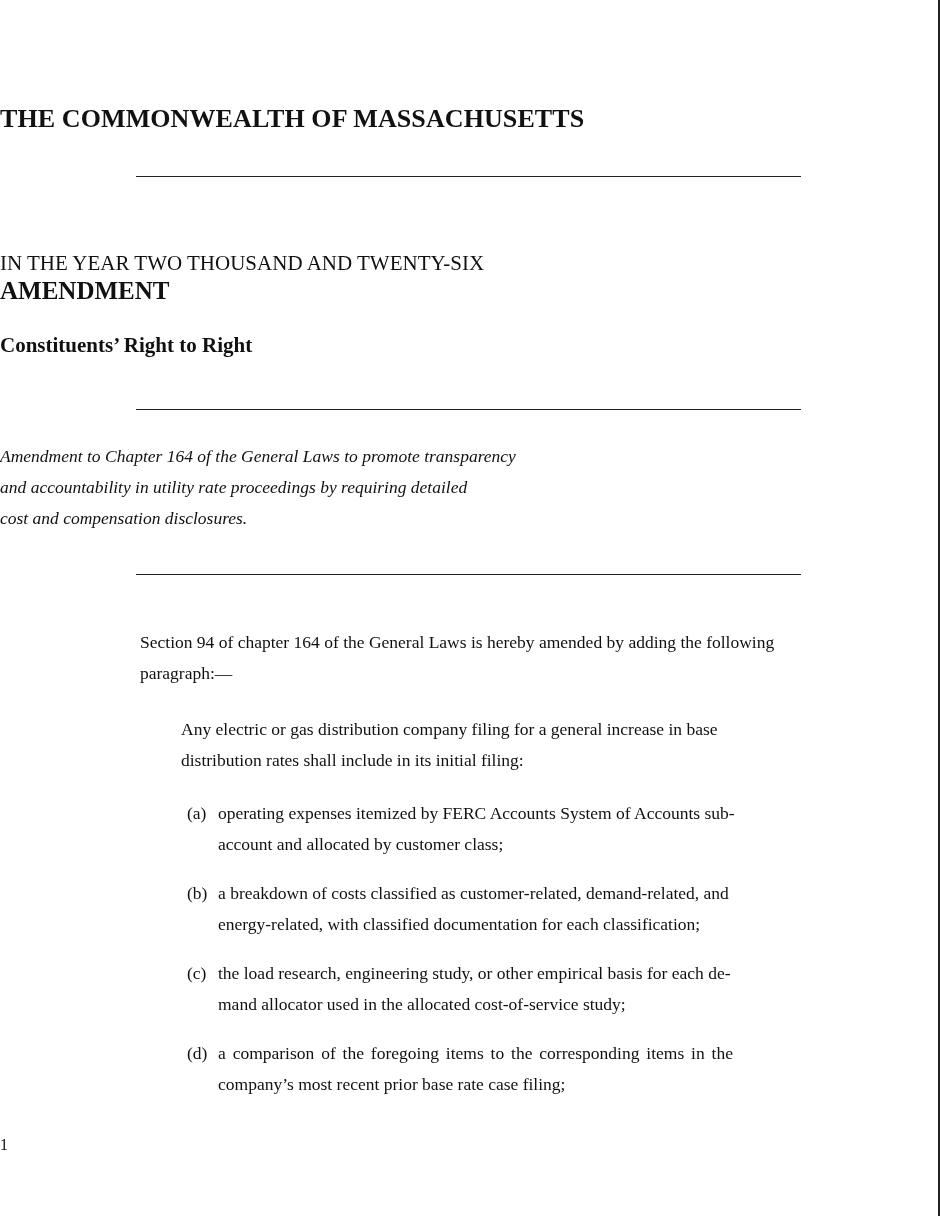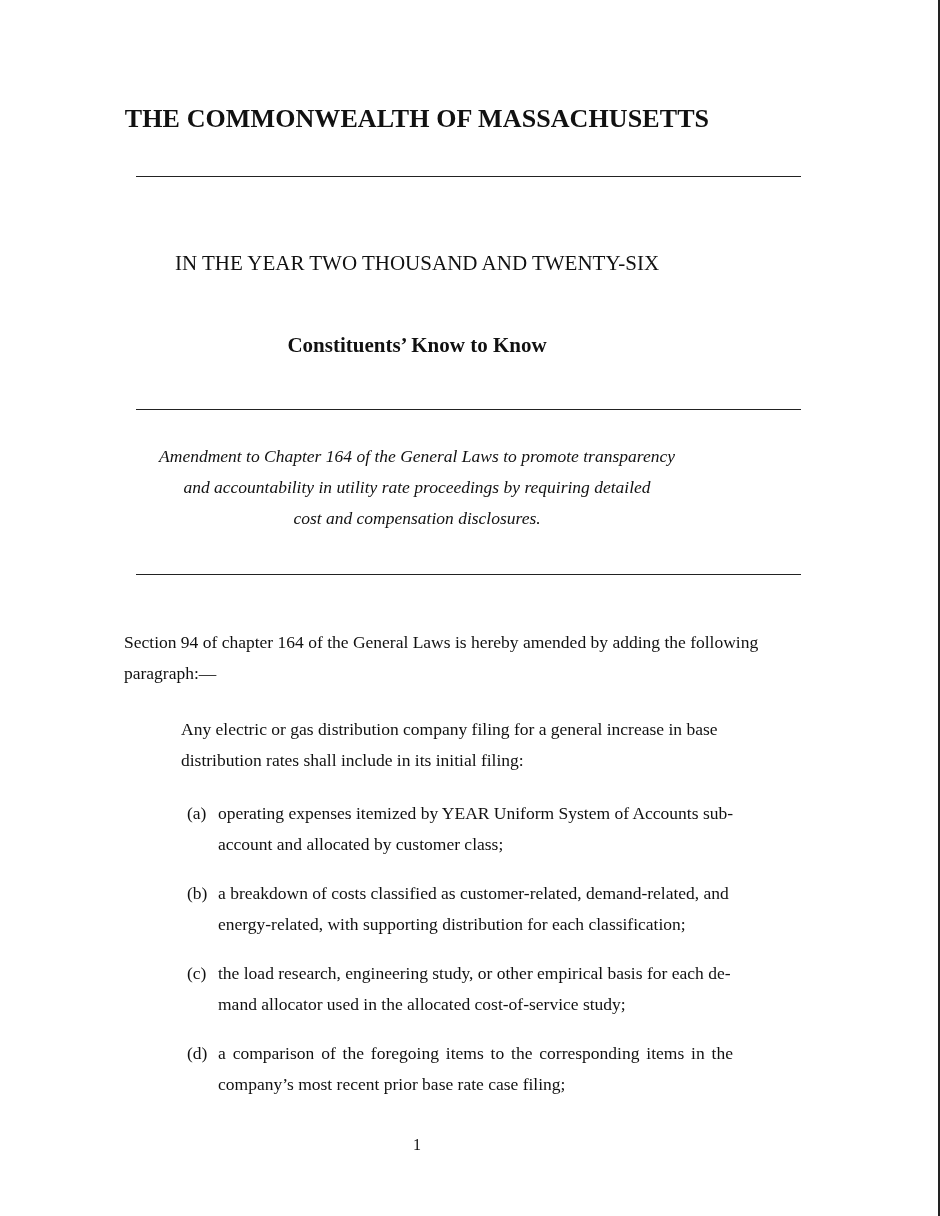--- a/index.html
+++ b/index.html
@@ -9,37 +9,37 @@
     font-family: "Liberation Serif", "DejaVu Serif", serif;
     color: #111111;
     position: relative;
   }
   .edge {
     position: absolute; top: 0; right: 0; width: 2px; height: 1216px;
     background: #222222;
   }
   .page { position: absolute; left: 0; top: 0; width: 938px; height: 1216px; }
   .abs { position: absolute; }
-  .center { left: 0; width: 834px; text-align: center; }
+  .center { left: 0; width: 834px; text-align: left; }
   .title {
     top: 104px; font-size: 26px; font-weight: bold; letter-spacing: 0.1px;
   }
   .rule {
     position: absolute; left: 136px; width: 665px; height: 0;
     border-top: 1.3px solid #222;
   }
   .year { top: 215px; font-size: 21px; margin-top: 36px; }
   .amend { top: 277px; font-size: 25px; font-weight: bold; }
   .subtitle { top: 333px; font-size: 21px; font-weight: bold; }
   .abstract {
     top: 441px; font-size: 17.5px; font-style: italic; line-height: 31px;
   }
   .abstract div { white-space: nowrap; font-style: italic; }
   .intro {
-    left: 124px; width: 668px; top: 627px; font-size: 17.5px; line-height: 31px; font-family: Liberation Serif, serif;
+    left: 140px; width: 668px; top: 627px; font-size: 17.5px; line-height: 31px; font-family: Liberation Serif, serif;
   }
   .intro div { white-space: nowrap; }
   .lead {
     left: 181px; width: 580px; top: 714px; font-size: 17.5px; line-height: 30.5px;
   }
   .lead div { white-space: nowrap; }
   .item { left: 187px; width: 580px; font-size: 17.5px; line-height: 30.5px; }
   .item .lbl { position: absolute; left: 0; top: 0; }
   .item .txt { position: absolute; left: 31px; top: 0; }
   .item .txt div { white-space: nowrap; }
@@ -54,22 +54,23 @@
 <body>
 
 <div class="page">
 
   <div class="abs center title">THE COMMONWEALTH OF MASSACHUSETTS</div>
 
   <div class="rule" style="top:176px;"></div>
 
   <div class="abs center year">IN THE YEAR TWO THOUSAND AND TWENTY-SIX</div>
 
+  <div class="abs center amend">AMENDMENT</div>
 
-  <div class="abs center subtitle">Constituents’ Know to Know</div>
+  <div class="abs center subtitle">Constituents’ Right to Right</div>
 
   <div class="rule" style="top:409px;"></div>
 
   <div class="abs center abstract">
     <div>Amendment to Chapter 164 of the General Laws to promote transparency</div>
     <div>and accountability in utility rate proceedings by requiring detailed</div>
     <div>cost and compensation disclosures.</div>
   </div>
 
   <div class="rule" style="top:574px;"></div>
@@ -80,30 +81,30 @@
   </div>
 
   <div class="abs lead">
     <div>Any electric or gas distribution company filing for a general increase in base</div>
     <div>distribution rates shall include in its initial filing:</div>
   </div>
 
   <div class="abs item item-a">
     <span class="lbl">(a)</span>
     <div class="txt">
-      <div>operating expenses itemized by YEAR Uniform System of Accounts sub-</div>
+      <div>operating expenses itemized by FERC Accounts System of Accounts sub-</div>
       <div>account and allocated by customer class;</div>
     </div>
   </div>
 
   <div class="abs item item-b">
     <span class="lbl">(b)</span>
     <div class="txt">
       <div>a breakdown of costs classified as customer-related, demand-related, and</div>
-      <div>energy-related, with supporting distribution for each classification;</div>
+      <div>energy-related, with classified documentation for each classification;</div>
     </div>
   </div>
 
   <div class="abs item item-c">
     <span class="lbl">(c)</span>
     <div class="txt">
       <div>the load research, engineering study, or other empirical basis for each de-</div>
       <div>mand allocator used in the allocated cost-of-service study;</div>
     </div>
   </div>

